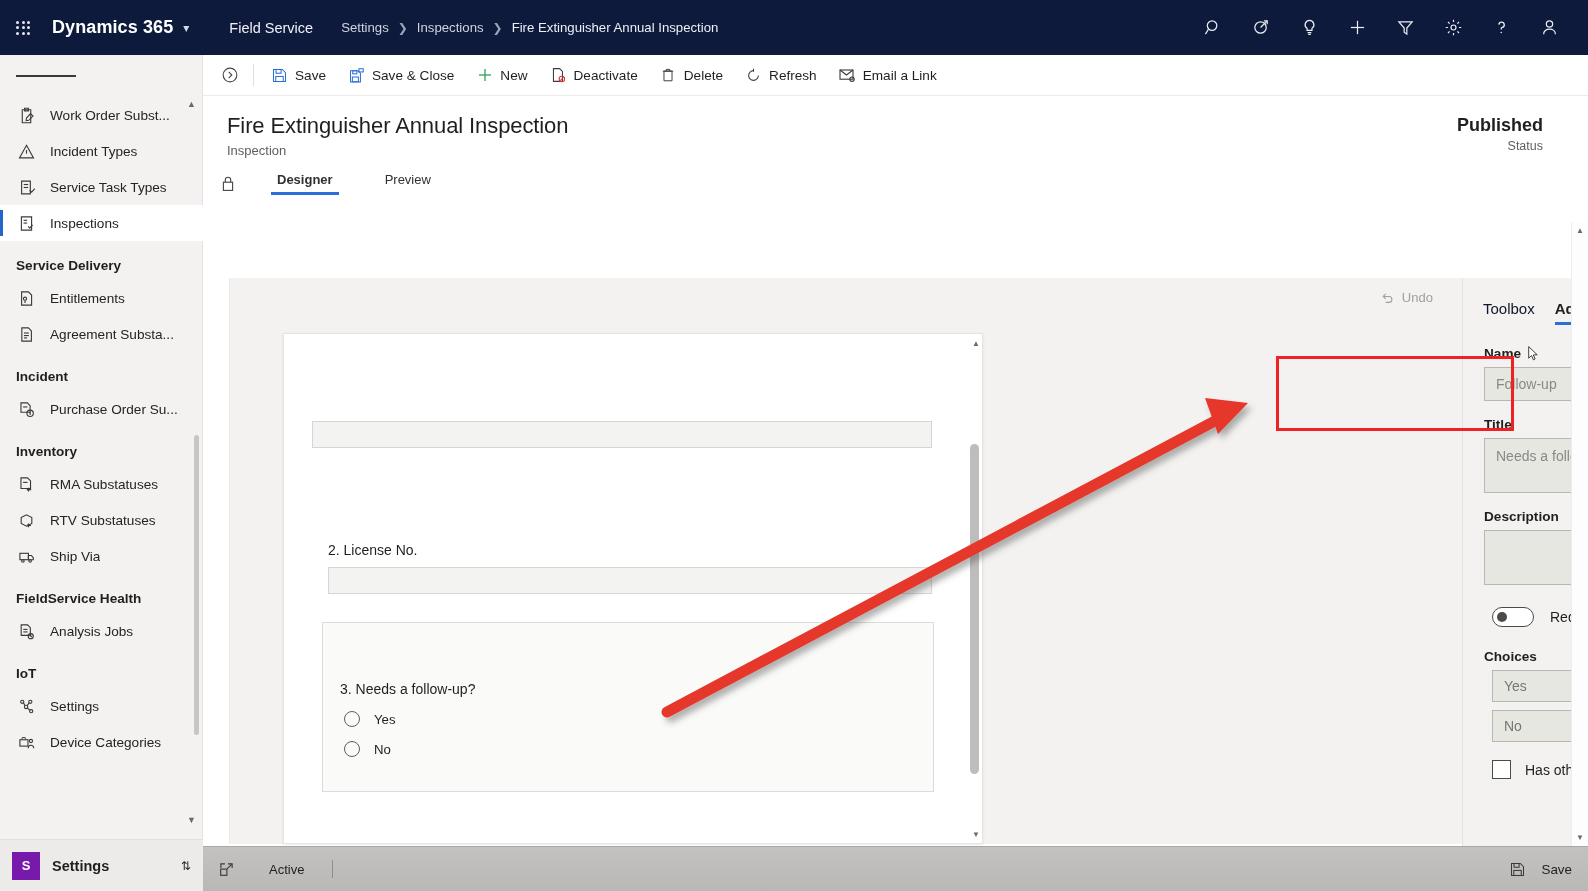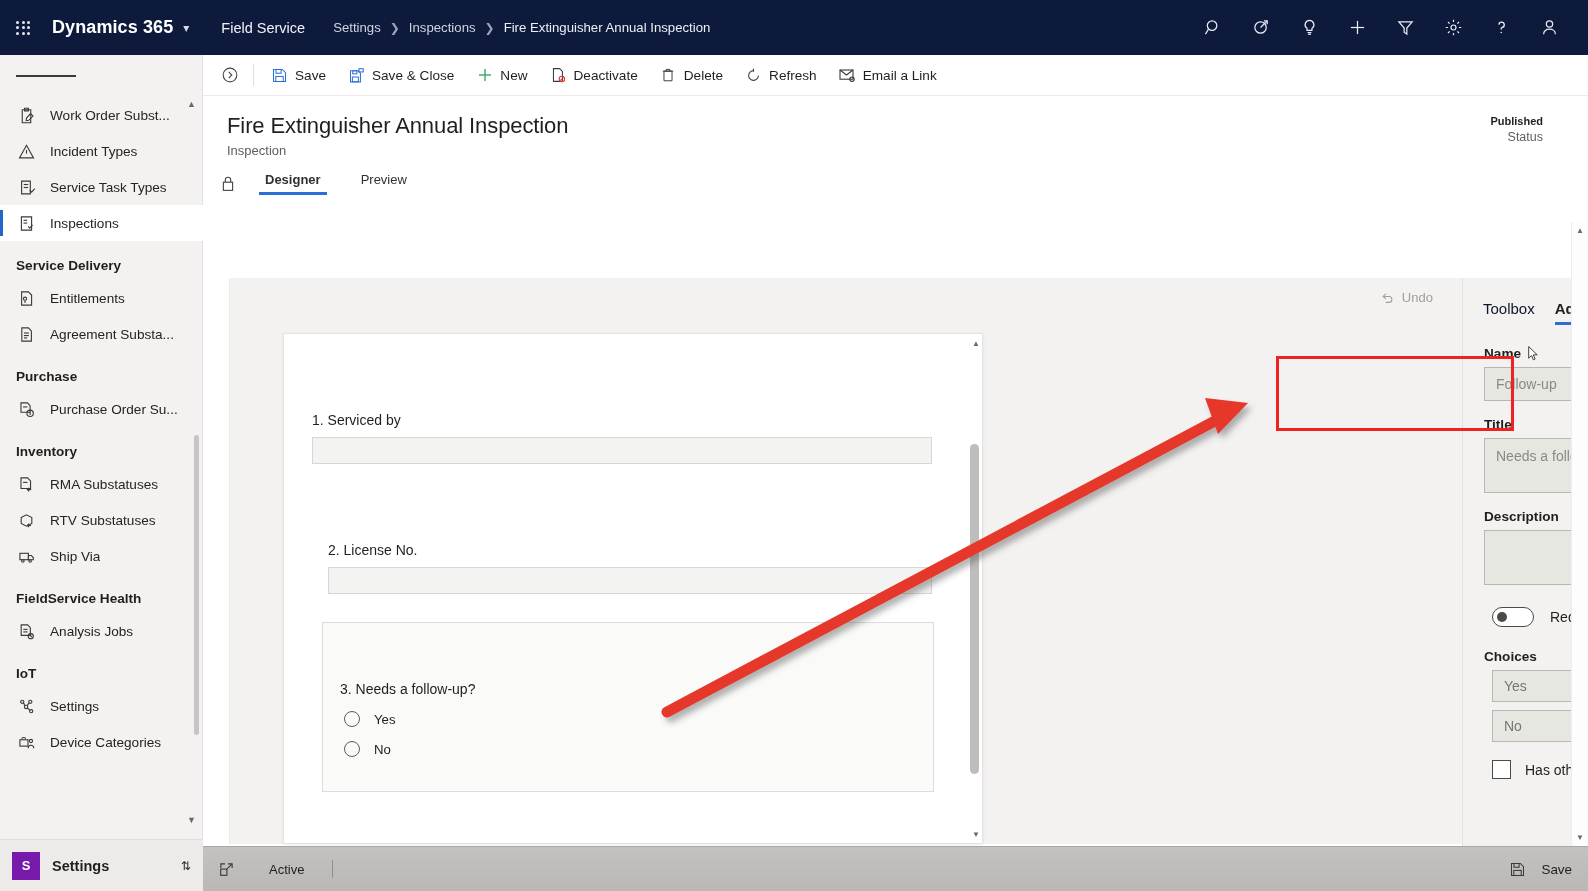--- a/index.html
+++ b/index.html
@@ -14,21 +14,21 @@
   
   .topnav {
     position: absolute; left:0; top:0; width:1588px; height:55px;
     background:#0e1a3c; display:flex; align-items:center;
   }
   .waffle { width:46px; display:flex; justify-content:center; align-items:center; cursor:pointer; }
   .waffle-grid { display:grid; grid-template-columns:repeat(3,3px); grid-template-rows:repeat(3,3px); gap:2.5px; }
   .waffle-grid i { display:block; width:3px; height:3px; background:#e8eaf0; border-radius:50%; }
   .brand { color:#fff; font-size:18px; font-weight:bold; letter-spacing:0.1px; margin-left:6px; cursor:pointer; }
   .brand-chev { color:#d5d9e4; font-size:12px; margin-left:10px; cursor:pointer; }
-  .appname { color:#f1f2f6; font-size:14.5px; margin-left:32px; cursor:pointer; }
+  .appname { color:#f1f2f6; font-size:14.5px; margin-left:40px; cursor:pointer; }
   .crumbs { display:flex; align-items:center; margin-left:28px; gap:9px; }
   .crumb { color:#cfd4e0; font-size:13.2px; cursor:pointer; white-space:nowrap; }
   .crumb.last { color:#eceff5; }
   .crumb-sep { color:#9aa3ba; font-size:12px; }
   .topnav-right { margin-left:auto; display:flex; align-items:center; padding-right:18px; gap:6px; }
   .tn-icon { width:42px; height:42px; display:flex; align-items:center; justify-content:center; cursor:pointer; color:#e9ecf3; }
   .tn-icon svg { display:block; }
 
   
   .sidebar {
@@ -70,29 +70,29 @@
   .cmd-div { width:1px; height:22px; background:#e1dfdd; margin:0 6px; }
   .cmd-btn { display:flex; align-items:center; gap:7px; height:34px; padding:0 11px; cursor:pointer; font-size:13.6px; color:#201f1e; }
   .cmd-btn .ci { width:17px; height:17px; display:flex; align-items:center; justify-content:center; }
 
   
   .pagebody { position:absolute; left:203px; top:96px; width:1385px; height:750px; background:#fff; overflow:hidden; }
   .rec-head { padding:17px 0 0 24px; position:relative; }
   .rec-title { font-size:22px; color:#201f1e; font-weight:normal; letter-spacing:-0.1px; }
   .rec-sub { font-size:13px; color:#605e5c; margin-top:4px; }
   .status-wrap { position:absolute; right:45px; top:19px; text-align:right; }
-  .status-val { font-size:11px; font-weight:bold; color:#201f1e; }
+  .status-val { font-size:18px; font-weight:bold; color:#201f1e; }
   .status-lbl { font-size:12.5px; color:#605e5c; margin-top:3px; }
 
   .tabs { display:flex; gap:22px; padding:18px 0 0 24px; }
   .tab { font-size:14.5px; color:#323130; padding-bottom:7px; cursor:pointer; position:relative; }
   .tab.active { font-weight:bold; color:#201f1e; }
   .tab.active::after { content:""; position:absolute; left:0; right:0; bottom:0; height:3px; background:#2b6fd6; }
 
-  .subtabs { display:flex; align-items:center; gap:0; padding:14px 0 0 12px; }
+  .subtabs { display:flex; align-items:center; gap:12px; padding:14px 0 0 12px; }
   .lock-ic { width:26px; display:flex; justify-content:center; color:#4b4a48; }
   .subtab { font-size:13px; color:#323130; padding:0 16px 8px 16px; margin-left:8px; cursor:pointer; position:relative; }
   .subtab.active { font-weight:bold; }
   .subtab.active::after { content:""; position:absolute; left:10px; right:10px; bottom:0; height:3px; background:#2b6fd6; }
 
   
   .designer {
     position:absolute; left:26px; top:182px; width:1330px; height:566px;
     background:#f3f2f1; border-left:1px solid #edebe9;
   }
@@ -329,21 +329,21 @@
           <span class="ic">
             <svg width="17" height="17" viewBox="0 0 16 16" fill="none" stroke="currentColor" stroke-width="1.05">
               <path d="M3.6 1.8h6.2l2.8 2.8v9.6H3.6z"></path>
               <line x1="5.6" y1="6.6" x2="10.2" y2="6.6"></line>
               <line x1="5.6" y1="9" x2="10.2" y2="9"></line>
               <line x1="5.6" y1="11.2" x2="8.6" y2="11.2"></line>
             </svg>
           </span>
           <span class="lbl">Agreement Substa...</span>
         </div>
-        <div class="nav-group">Purchase</div>
+        <div class="nav-group">Incident</div>
         <div class="nav-item">
           <span class="ic">
             <svg width="17" height="17" viewBox="0 0 16 16" fill="none" stroke="currentColor" stroke-width="1.05">
               <path d="M2.8 1.8h6l2.6 2.6v6.2H2.8z"></path>
               <line x1="4.8" y1="5.6" x2="8.8" y2="5.6"></line>
               <circle cx="11.4" cy="11.6" r="3"></circle>
               <line x1="11.4" y1="10" x2="11.4" y2="13.2"></line>
             </svg>
           </span>
           <span class="lbl">Purchase Order Su...</span>
@@ -554,21 +554,20 @@
               <path d="M9.4 3.4l3 2.8-3 2.8"></path>
             </svg>
           <span>Redo</span>
         </div>
       </div>
 
       <div class="canvas">
         <div class="canvas-inner">
 
           <div class="q1 q">
-            <div class="q-label">1. Serviced by</div>
             <div class="q-input"></div>
           </div>
 
           <div class="q2 q">
             <div class="q-label">2. License No.</div>
             <div class="q-input"></div>
           </div>
 
           <div class="q3">
             <div class="inner">

